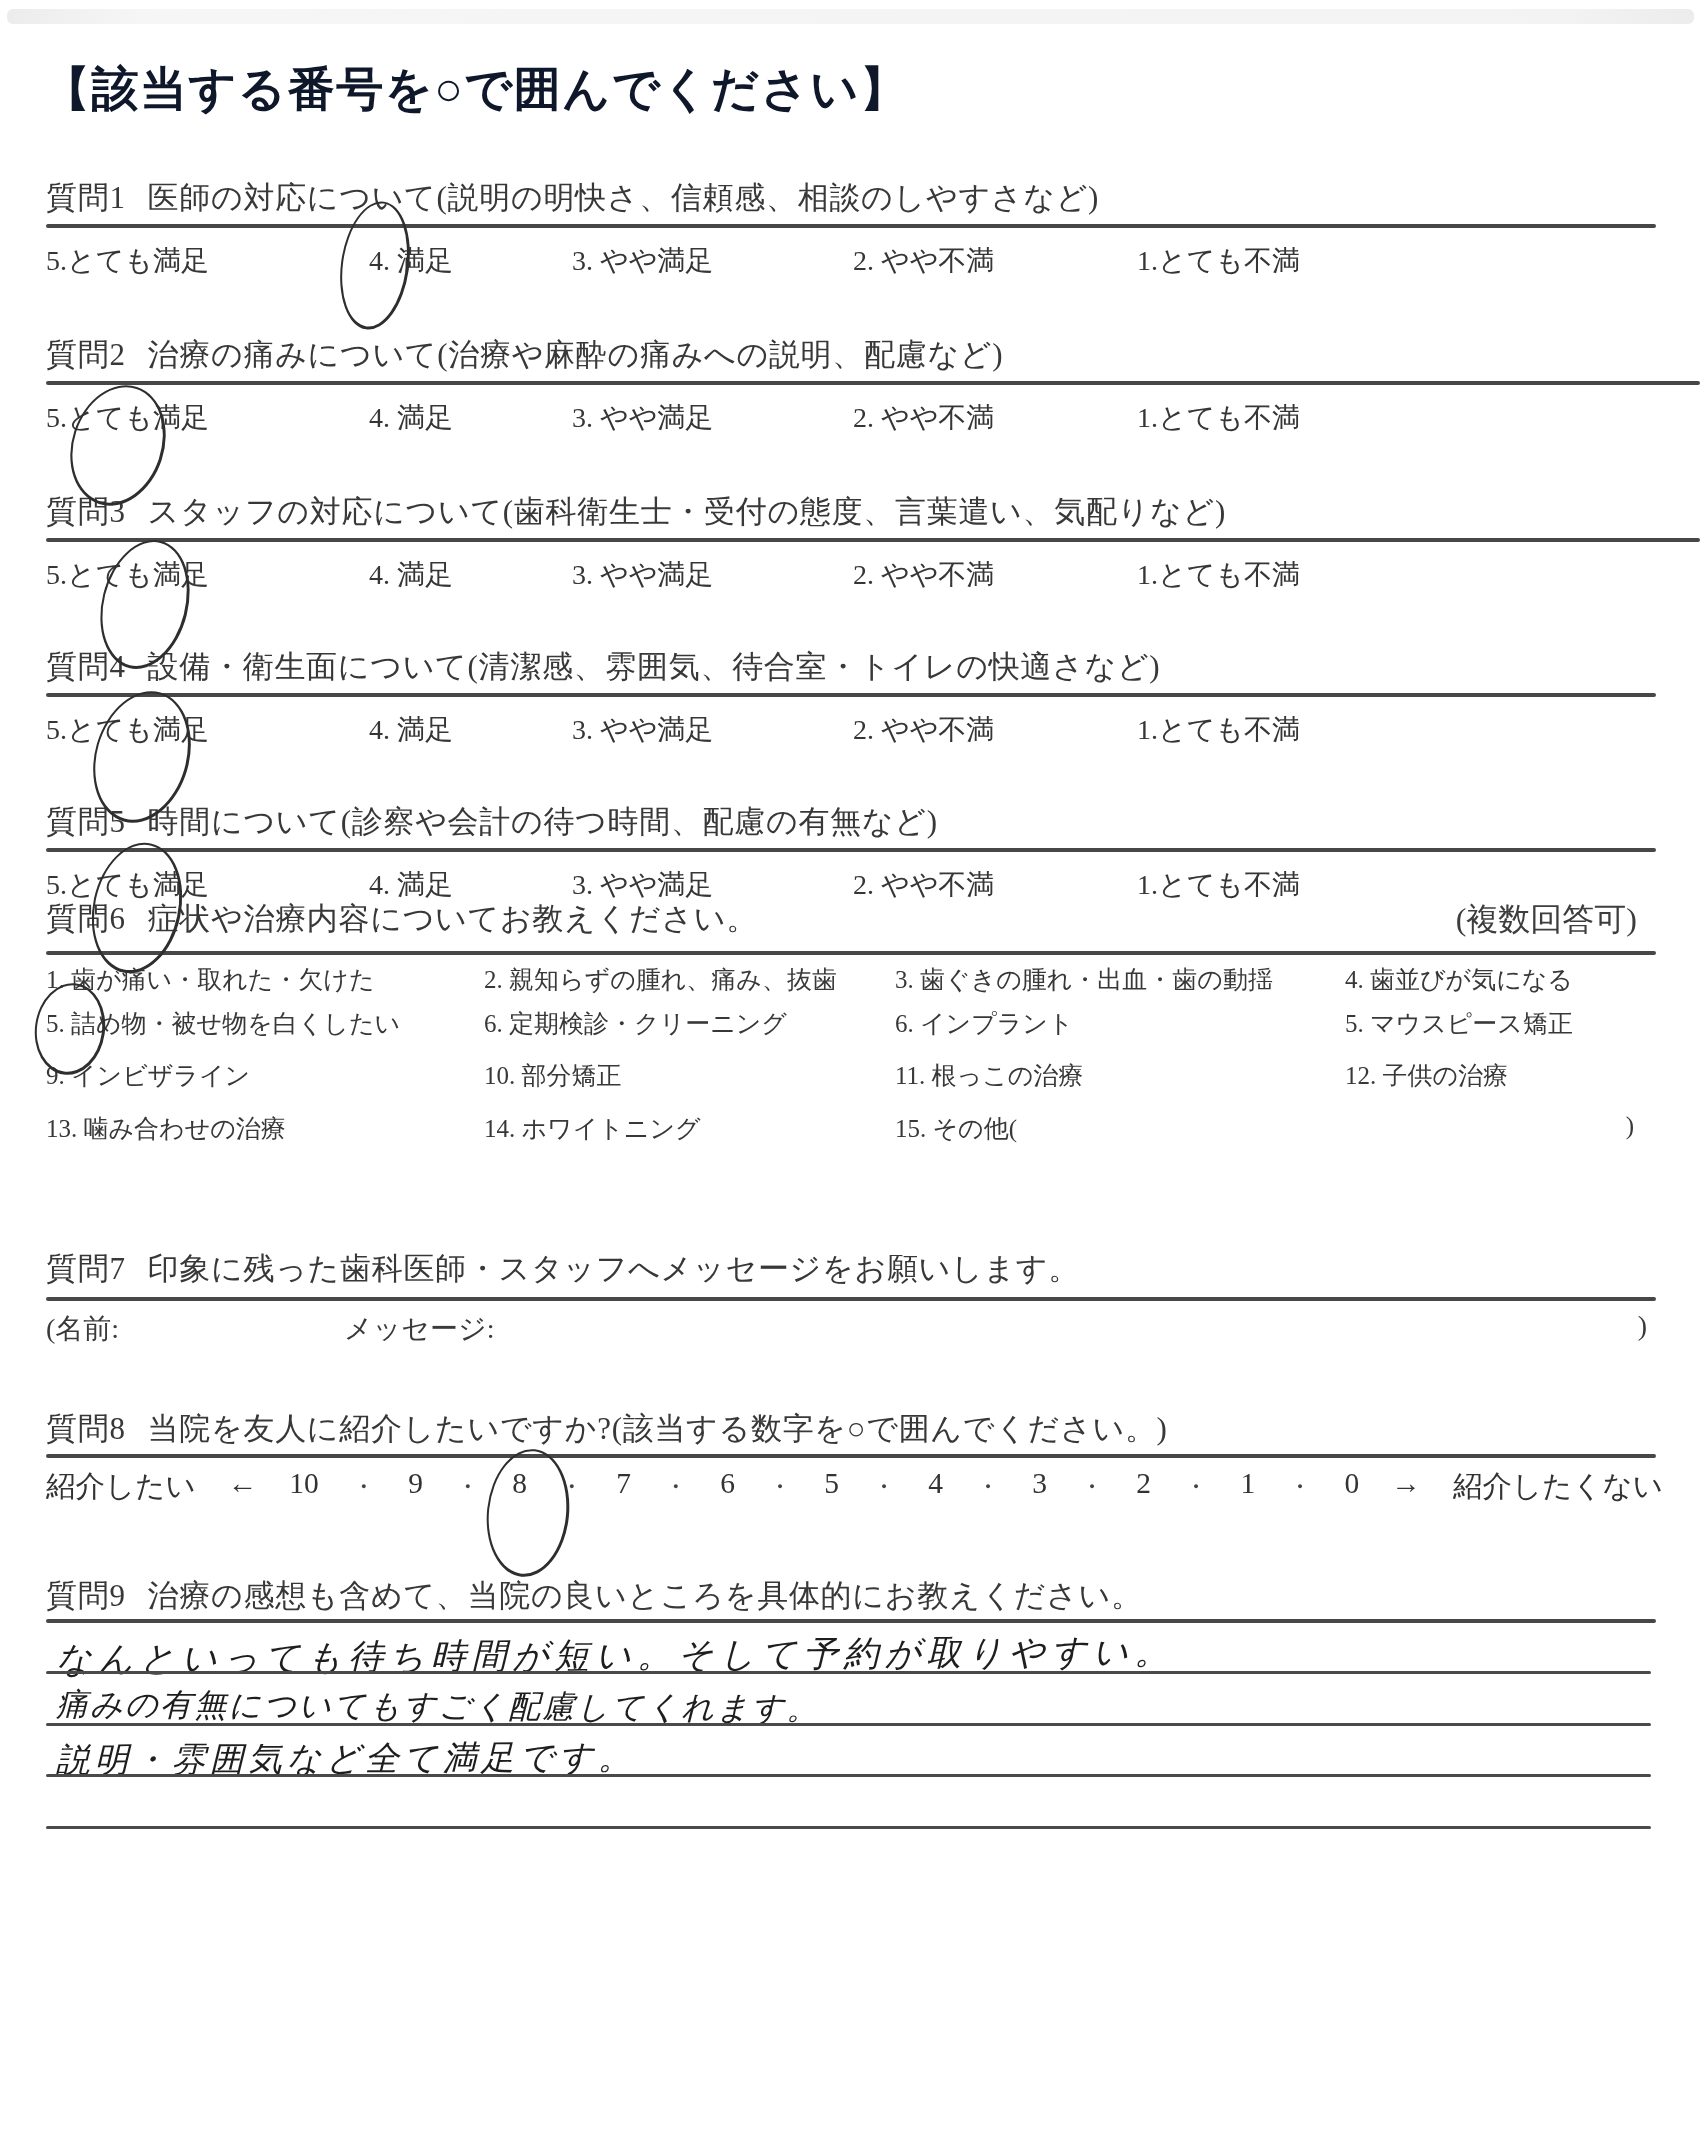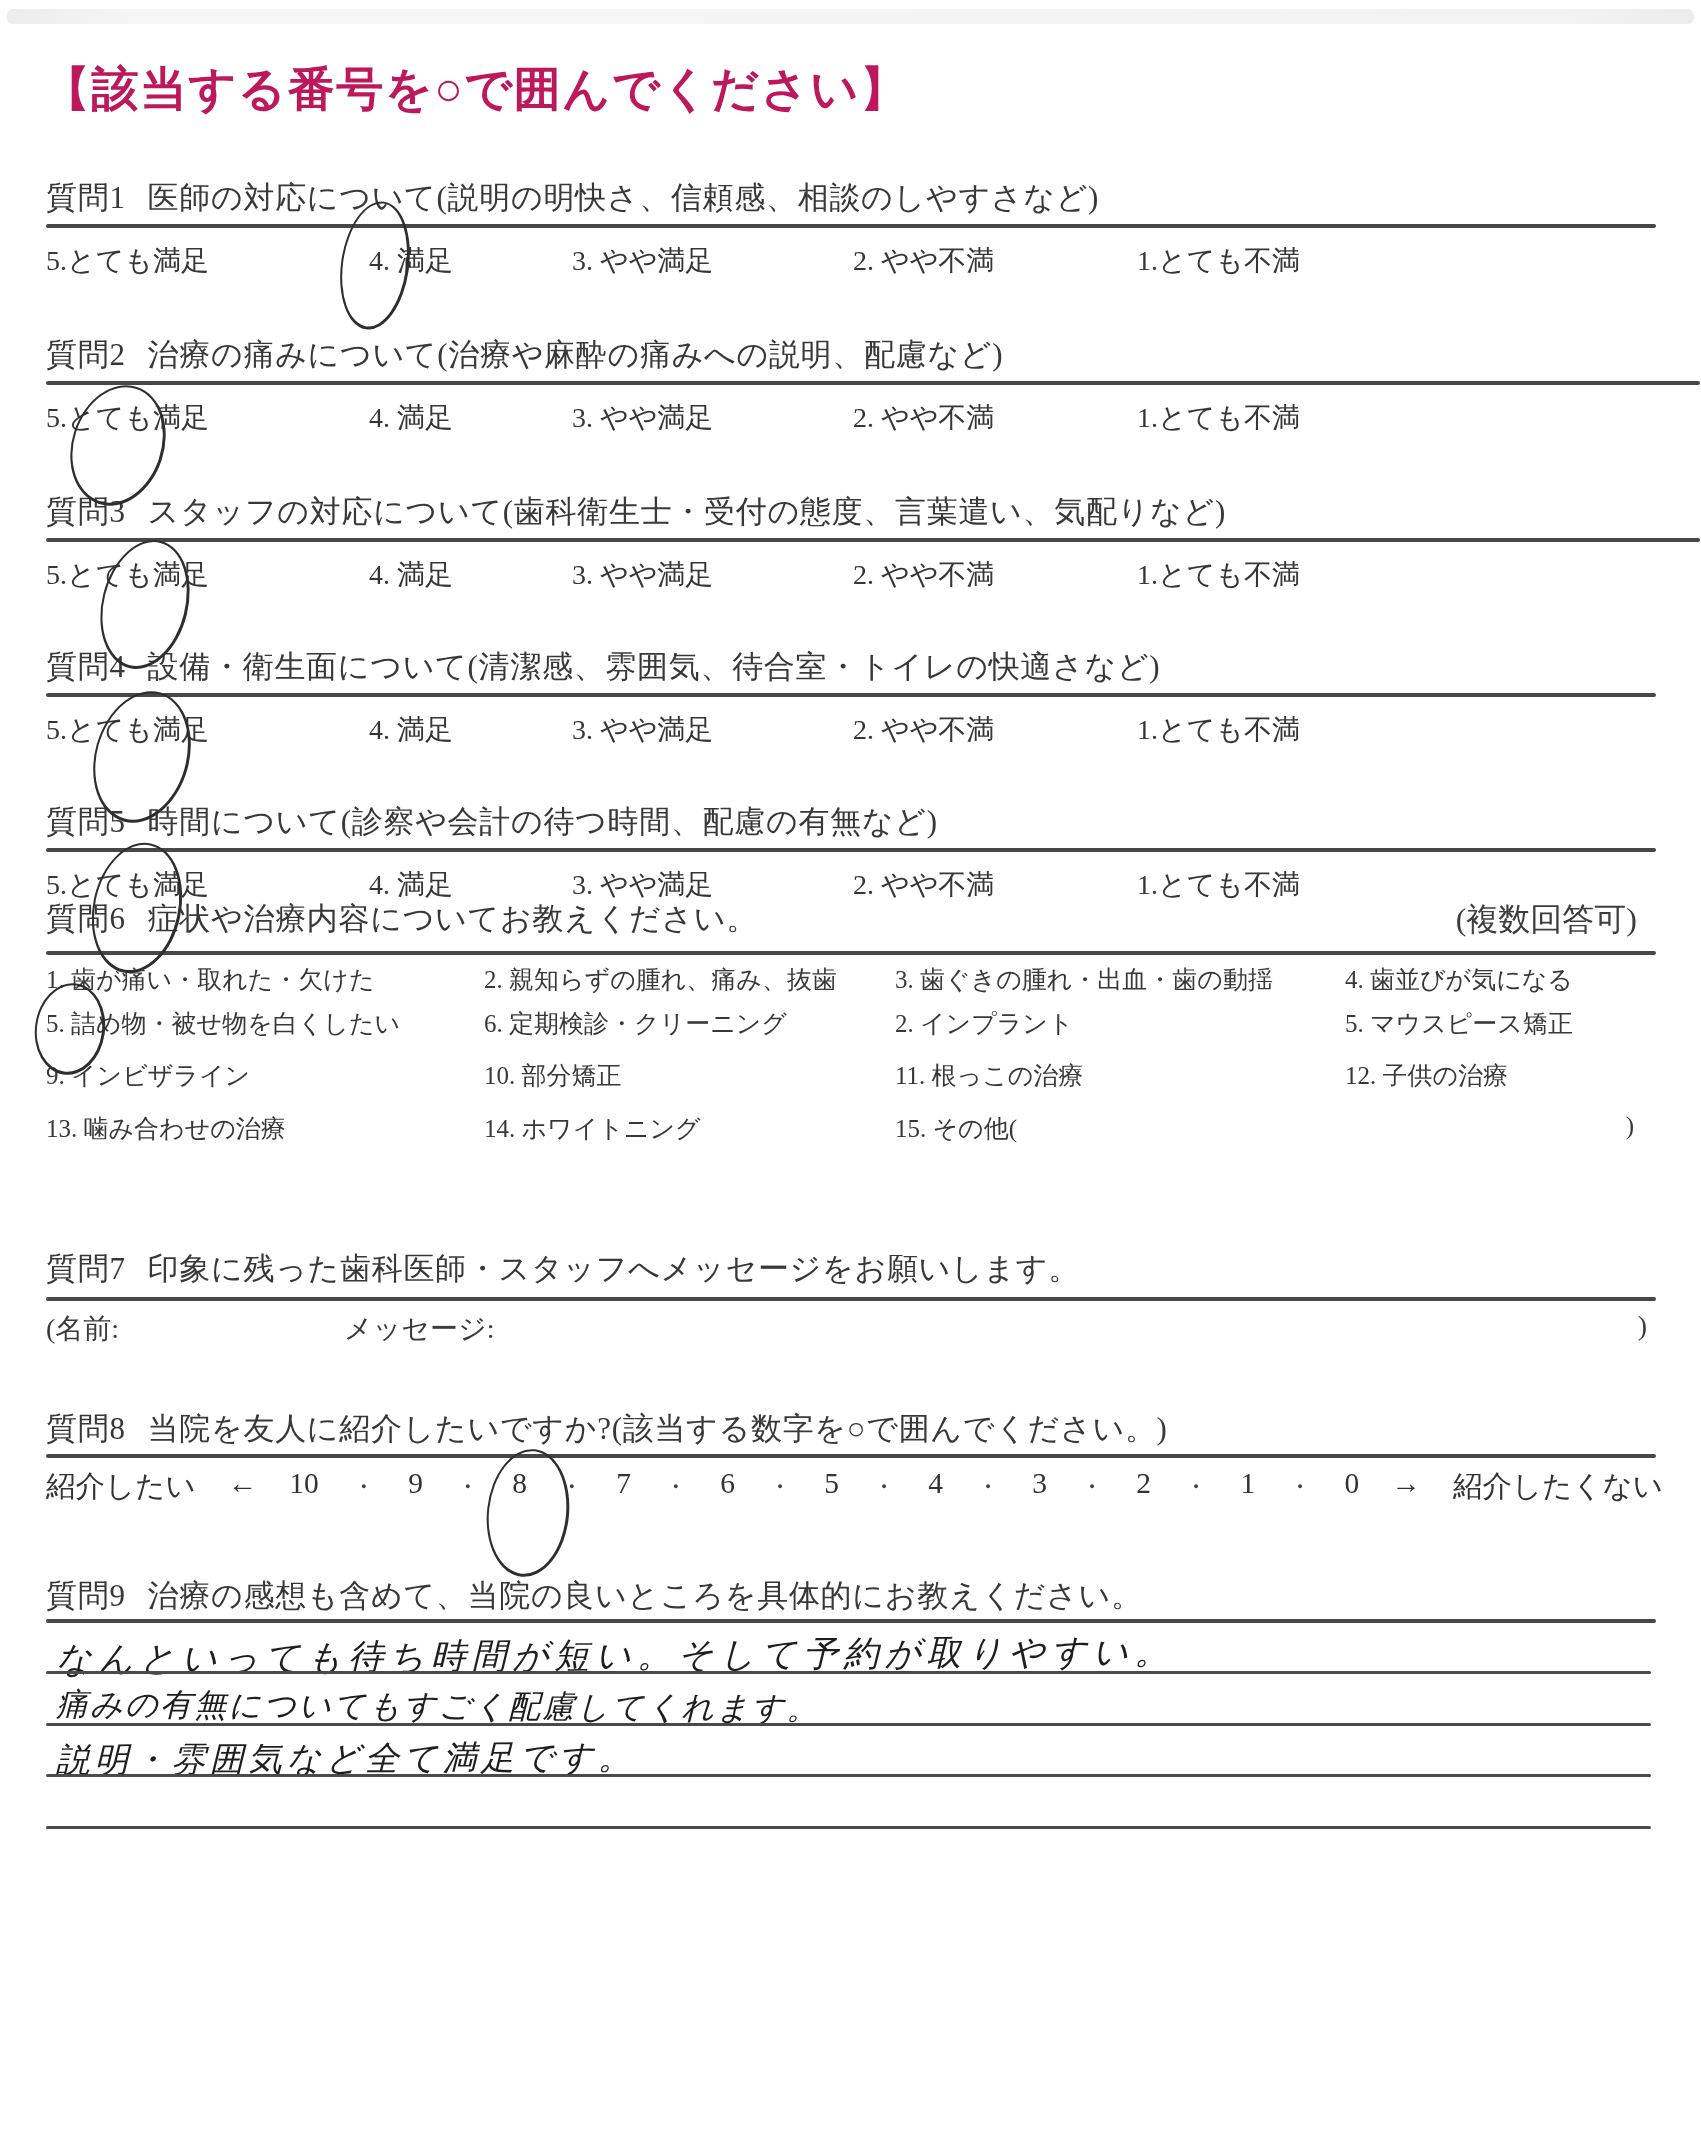--- a/index.html
+++ b/index.html
@@ -4,21 +4,21 @@
 <style>
   html,body { margin:0; padding:0; background:#e8e8e8; }
   .page {
     position:relative; width:1701px; height:2151px; background:#ffffff;
     font-family:"Liberation Serif","DejaVu Serif",serif; color:#3b3b3b; overflow:hidden;
   }
   .scan-band { position:absolute; top:8.9px; left:7.4px; right:7.4px; height:14.8px;
     background:linear-gradient(90deg,#ececec, #f6f6f6 8%, #f3f3f3 92%, #ececec); border-radius:5.9px; }
   .title {
     position:absolute; left:43px; top:58px; margin:0;
-    font-size:47px; font-weight:700; letter-spacing:1.5px; color:#be185d;
+    font-size:47px; font-weight:700; letter-spacing:1.5px; color:#0f172a;
   }
   .q { position:absolute; left:46px; width:1610px; }
   .q-head { font-size:31px; letter-spacing:0.7px; color:#383838; white-space:nowrap; }
   .q-label { margin-right:22px; }
   .q-note { position:absolute; right:19px; top:0; font-size:32px; color:#3d3d3d; }
   .rule { position:absolute; left:0; top:47px; width:1610px; height:3.7px; background:#474747; border-radius:2.2px; }
   .rule.wide { width:1654px; }
   .opts { position:absolute; left:0; top:65px; height:41px; width:100%; font-size:28px; color:#363636; }
   .opts span { position:absolute; white-space:nowrap; }
   .chk-row { position:absolute; left:0; height:37px; width:100%; font-size:25px; color:#383838; }
@@ -128,21 +128,21 @@
     <div class="rule" style="top:53px"></div>
     <div class="chk-row" style="top:65px">
       <span style="left:0">1. 歯が痛い・取れた・欠けた</span>
       <span style="left:438px">2. 親知らずの腫れ、痛み、抜歯</span>
       <span style="left:849px">3. 歯ぐきの腫れ・出血・歯の動揺</span>
       <span style="left:1299px">4. 歯並びが気になる</span>
     </div>
     <div class="chk-row" style="top:109px">
       <span style="left:0">5. 詰め物・被せ物を白くしたい</span>
       <span style="left:438px">6. 定期検診・クリーニング</span>
-      <span style="left:849px">2. インプラント</span>
+      <span style="left:849px">6. インプラント</span>
       <span style="left:1299px">5. マウスピース矯正</span>
     </div>
     <div class="chk-row" style="top:161px">
       <span style="left:0">9. インビザライン</span>
       <span style="left:438px">10. 部分矯正</span>
       <span style="left:849px">11. 根っこの治療</span>
       <span style="left:1299px">12. 子供の治療</span>
     </div>
     <div class="chk-row" style="top:214px">
       <span style="left:0">13. 噛み合わせの治療</span>

